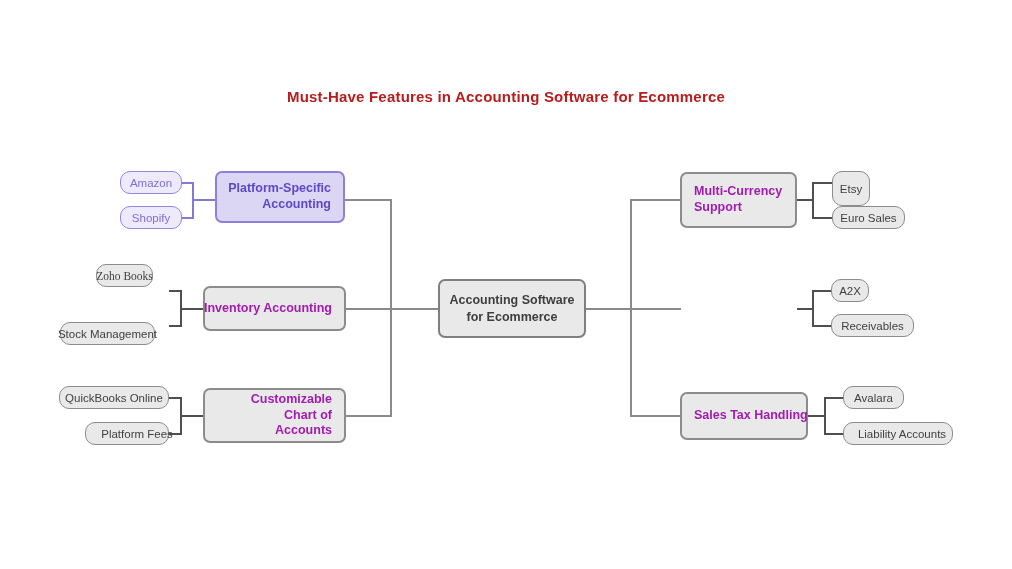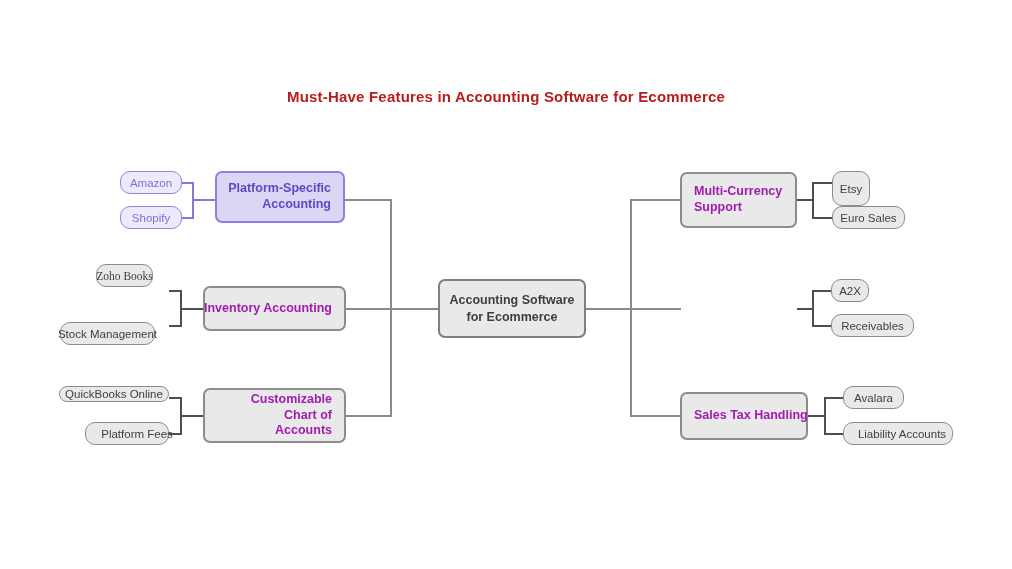--- a/index.html
+++ b/index.html
@@ -123,21 +123,21 @@
   <div class="node center-node" style="left:438px;top:279px;width:148px;height:59px;">Accounting Software for Ecommerce</div>
 
   <div class="node parent side-left purple-parent" style="left:215px;top:171px;width:130px;height:52px;">Platform-Specific Accounting</div>
   <div class="node parent side-left" style="left:203px;top:286px;width:143px;height:45px;white-space:nowrap;">Inventory Accounting</div>
   <div class="node parent side-left" style="left:203px;top:388px;width:143px;height:55px;padding-left:37px;">Customizable Chart of Accounts</div>
 
   <div class="node child purple-child" style="left:120px;top:171px;width:62px;height:23px;">Amazon</div>
   <div class="node child purple-child" style="left:120px;top:206px;width:62px;height:23px;">Shopify</div>
   <div class="node child" style="left:96px;top:264px;width:57px;height:23px;font-family:Liberation Serif, serif;">Zoho Books</div>
   <div class="node child" style="left:60px;top:314px;width:95px;height:23px;margin-top:8px;">Stock Management</div>
-  <div class="node child" style="left:59px;top:386px;width:110px;height:16px;">QuickBooks Online</div>
+  <div class="node child" style="left:59px;top:386px;width:110px;height:23px;">QuickBooks Online</div>
   <div class="node child" style="left:85px;top:422px;width:84px;height:23px;padding-left:20px;">Platform Fees</div>
 
   <div class="node parent side-right" style="left:680px;top:172px;width:117px;height:56px;">Multi-Currency Support</div>
   <div class="node parent side-right" style="left:680px;top:392px;width:128px;height:48px;white-space:nowrap;">Sales Tax Handling</div>
 
   <div class="node child" style="left:832px;top:171px;width:38px;height:35px;">Etsy</div>
   <div class="node child" style="left:832px;top:206px;width:73px;height:23px;">Euro Sales</div>
   <div class="node child" style="left:831px;top:279px;width:38px;height:23px;">A2X</div>
   <div class="node child" style="left:831px;top:314px;width:83px;height:23px;">Receivables</div>
   <div class="node child" style="left:843px;top:386px;width:61px;height:23px;">Avalara</div>

